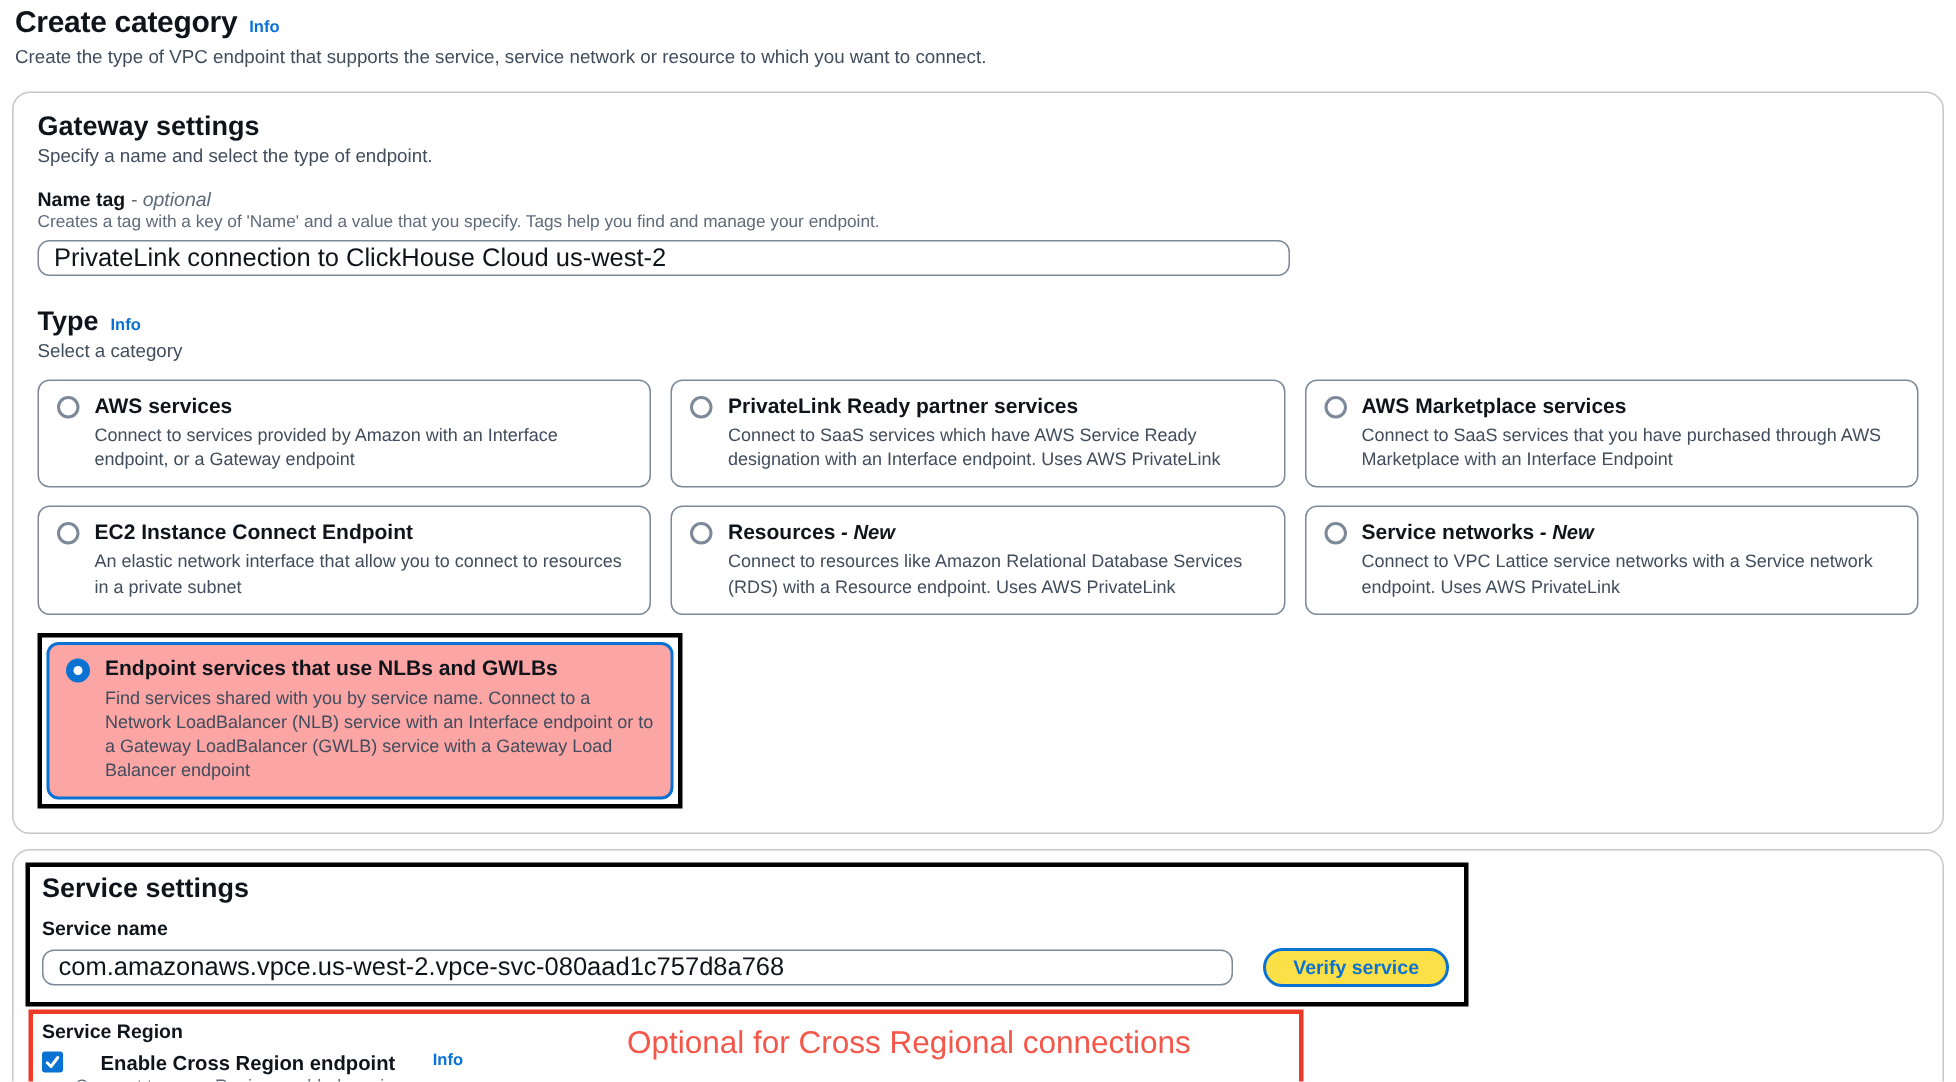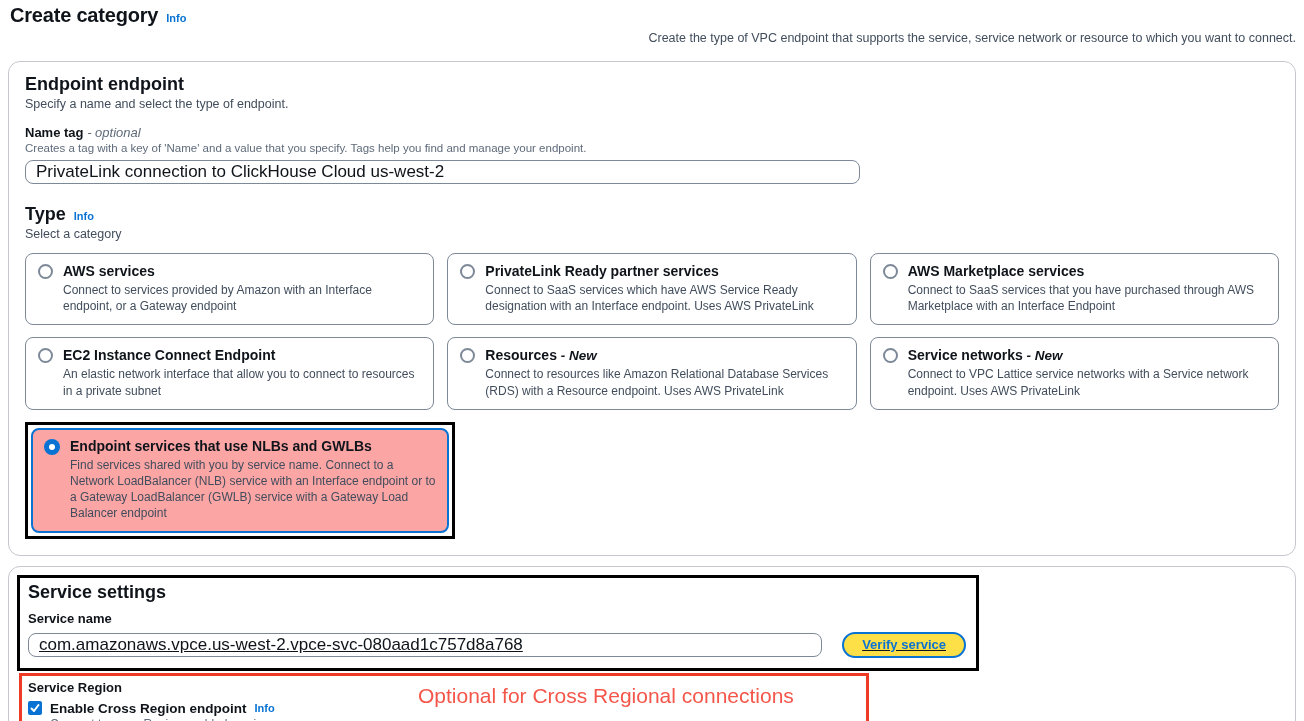--- a/index.html
+++ b/index.html
@@ -8,21 +8,21 @@
     width: 1304px; height: 721px;
     font-family: "Liberation Sans", "DejaVu Sans", sans-serif;
     color: #0f141a;
     padding: 2px 8px 8px 8px;
     overflow: hidden;
   }
   .page-header { padding: 2px 0 6px 2px; }
   .title-row { display: flex; align-items: baseline; gap: 8px; }
   h1 { font-size: 20px; font-weight: 700; letter-spacing: -0.2px; }
   .info-link { color: #0972d3; font-size: 11px; font-weight: 700; cursor: pointer; }
-  .page-subtitle { font-size: 12.5px; color: #414d5c; margin-top: 4px; text-align: right; }
+  .page-subtitle { font-size: 12.5px; color: #414d5c; margin-top: 4px; }
 
   .card {
     background: #fff;
     border: 1px solid #c6c6cd;
     border-radius: 12px;
     padding: 12px 16px 16px 16px;
     margin-top: 10px;
   }
   .card h2 { font-size: 18px; font-weight: 700; }
   .card-desc { font-size: 12.5px; color: #414d5c; margin-top: 2px; }
@@ -107,36 +107,36 @@
     position: relative;
   }
   .red-note {
     position: absolute;
     left: 396px; top: 8px;
     font-size: 21px;
     color: #f4564a;
     white-space: nowrap;
   }
 
-  .svc-name-row { display: flex; align-items: center; gap: 20px; text-decoration: underline; }
+  .svc-name-row { display: flex; align-items: center; gap: 20px; }
   .btn-secondary {
     height: 26px;
     padding: 0 18px;
     border: 2px solid #0972d3;
     border-radius: 15px;
     background: #fde047;
     color: #0972d3;
     font-size: 13px; font-weight: 700;
     font-family: "Liberation Sans", sans-serif;
     cursor: pointer;
     margin-top: 6px;
     white-space: nowrap;
   }
 
-  .checkbox-row { display: flex; align-items: center; gap: 8px; margin-top: 6px; }
+  .checkbox-row { display: flex; gap: 25px; margin-top: 6px; }
   .checkbox {
     width: 14px; height: 14px;
     background: #0972d3;
     border-radius: 2px;
     display: inline-flex; align-items: center; justify-content: center;
     cursor: pointer;
   }
   .checkbox svg { display: block; }
   .checkbox-label { font-size: 13.5px; font-weight: 700; }
   .checkbox-help { font-size: 12px; color: #5f6b7a; margin: 1px 0 0 22px; }
@@ -146,21 +146,21 @@
 
 <div class="page-header">
   <div class="title-row">
     <h1>Create category</h1>
     <span class="info-link">Info</span>
   </div>
   <div class="page-subtitle">Create the type of VPC endpoint that supports the service, service network or resource to which you want to connect.</div>
 </div>
 
 <div class="card">
-  <h2>Endpoint endpoint</h2>
+  <h2>Gateway settings</h2>
   <div class="card-desc">Specify a name and select the type of endpoint.</div>
 
   <div class="field-label">
     <span>Name tag</span>
     <span class="optional">- optional</span>
   </div>
   <div class="field-help">Creates a tag with a key of 'Name' and a value that you specify. Tags help you find and manage your endpoint.</div>
   <input class="text-input" type="text" value="PrivateLink connection to ClickHouse Cloud us-west-2" style="">
 
   <div class="section-head">

